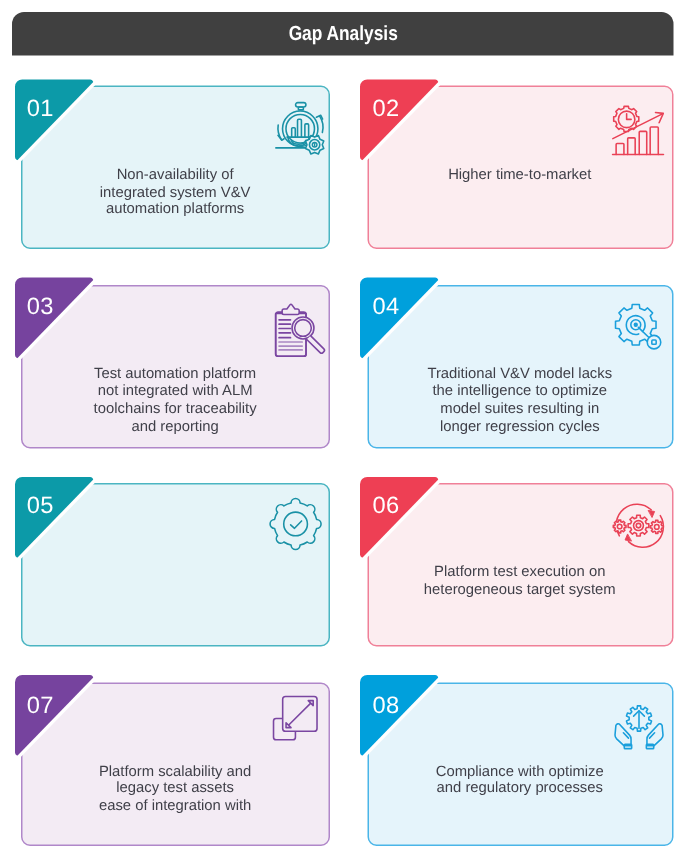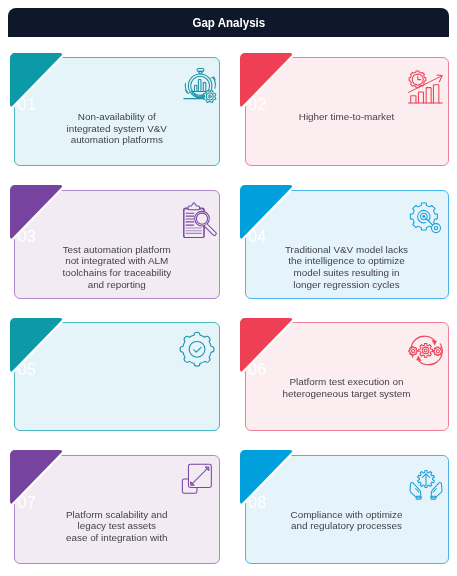--- a/index.html
+++ b/index.html
@@ -21,27 +21,27 @@
     display:flex;flex-direction:column;align-items:flex-end;}
   .icon{display:block;width:36px;height:36px;}
   .icon svg{display:block;overflow:visible;}
   .card-text{margin-top:6.6px;text-align:center;font-size:9.9px;line-height:11.75px;
     color:#3f3f48;align-self:stretch;white-space:nowrap;}
 
   
   .flag{position:absolute;left:-5.2px;top:-5.7px;width:60px;height:62px;overflow:visible;}
   .flag svg{display:block;overflow:visible;}
   .flag-num{position:absolute;left:8.0px;top:12.3px;color:#fff;
-    font-size:15.8px;line-height:1;font-weight:normal;letter-spacing:.3px;margin-top:32px;}
+    font-size:15.8px;line-height:1;font-weight:normal;letter-spacing:.3px;}
 </style>
 </head>
 <body>
 
 <div id="page">
-  <div class="header" style="background: #0f172a;">
+  <div class="header" style="background: #404040;">
     <span class="header-title">Gap Analysis</span>
   </div>
   <div id="cards">
       <div class="card" style="left: 14px; top: 57.2px; width: 205.5px; background: rgb(229, 244, 248); border-color: rgb(75, 181, 194);">
         <div class="card-inner">
           <div class="icon" style="color: rgb(26, 145, 166);">
             <svg width="36" height="36" viewBox="0 0 36 36" fill="none" stroke="currentColor" stroke-width="1.05" stroke-linecap="round" stroke-linejoin="round">
               <path d="M6.45 15.4 A13.4 13.4 0 0 0 8.6 24.9"></path>
               <path d="M6.3 22.2 l2.5 3.3 l1.6 -1.0" stroke-width="1.0"></path>
               <path d="M34.2 9.6 A13.4 13.4 0 0 1 35.9 20.3"></path>

